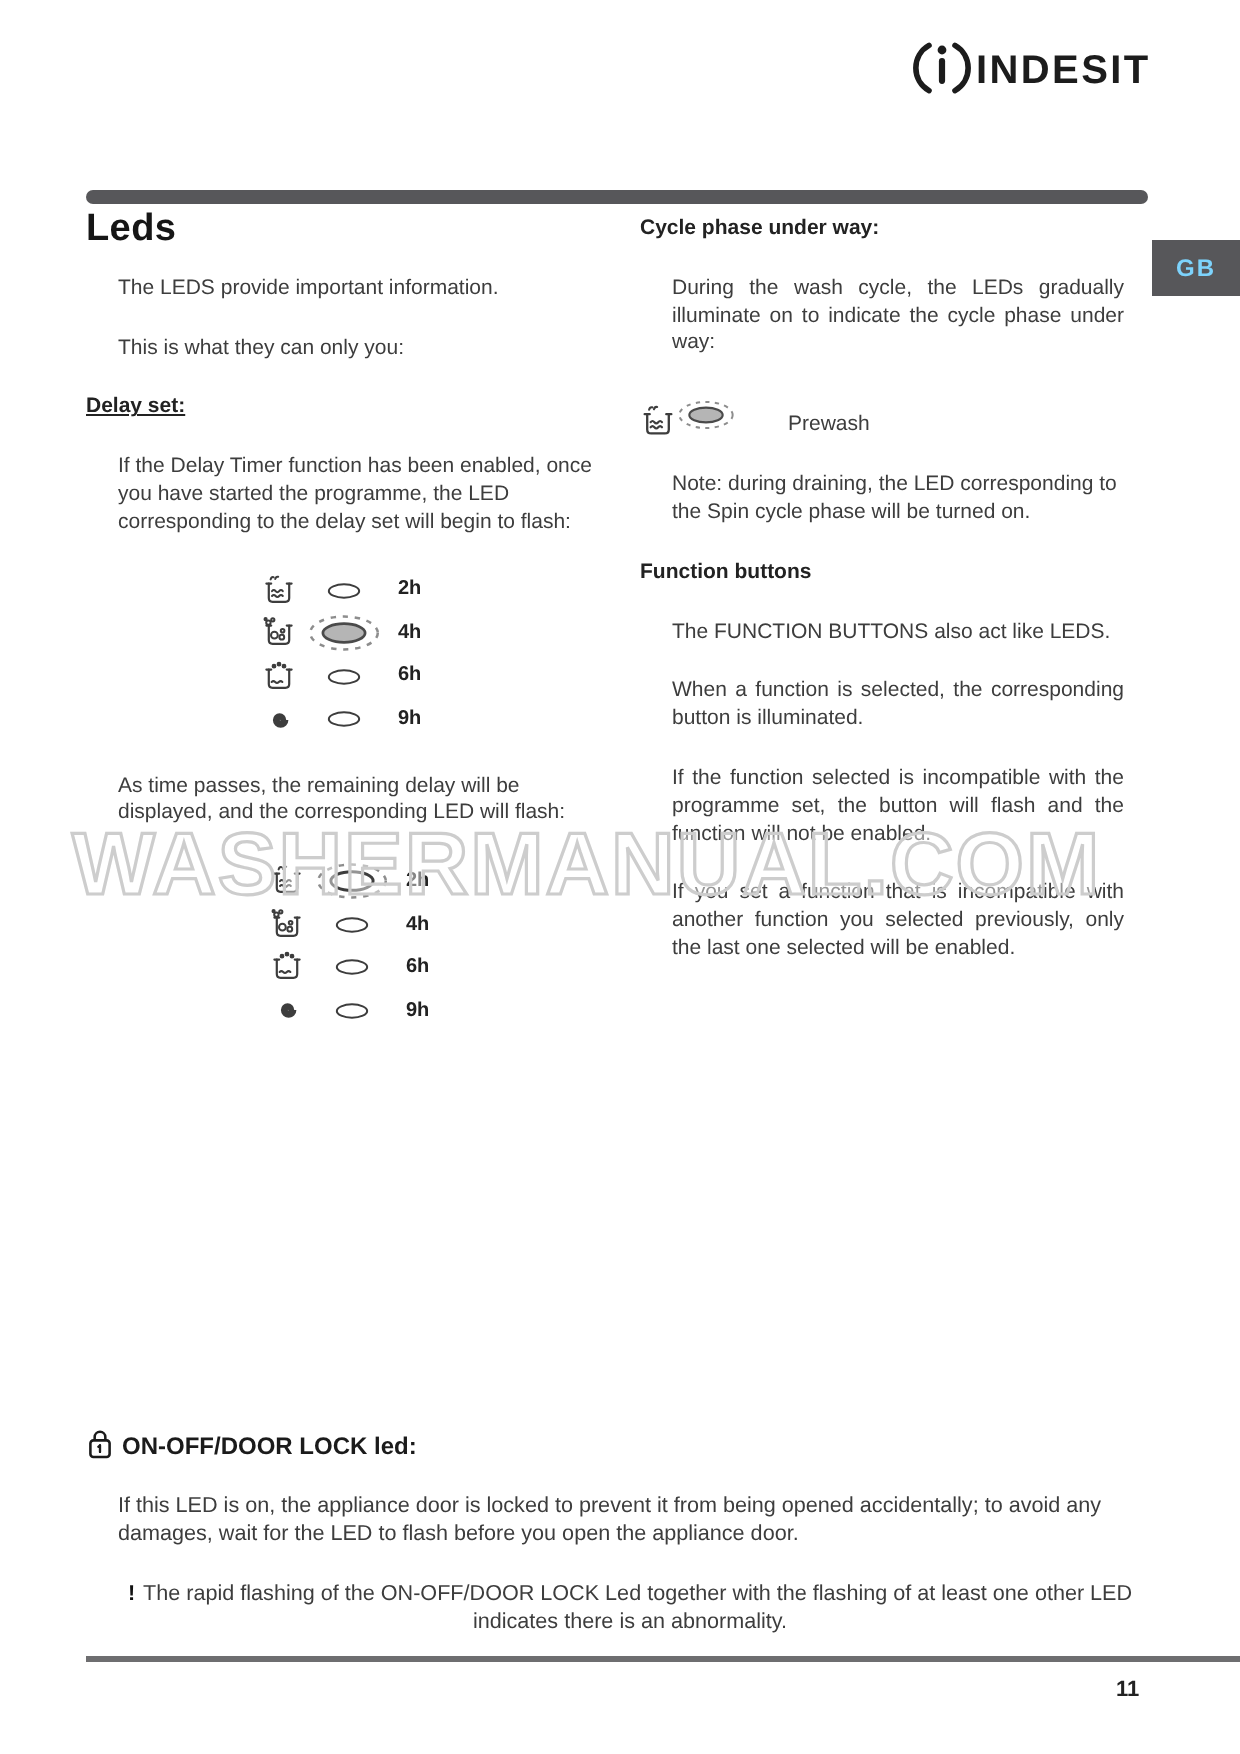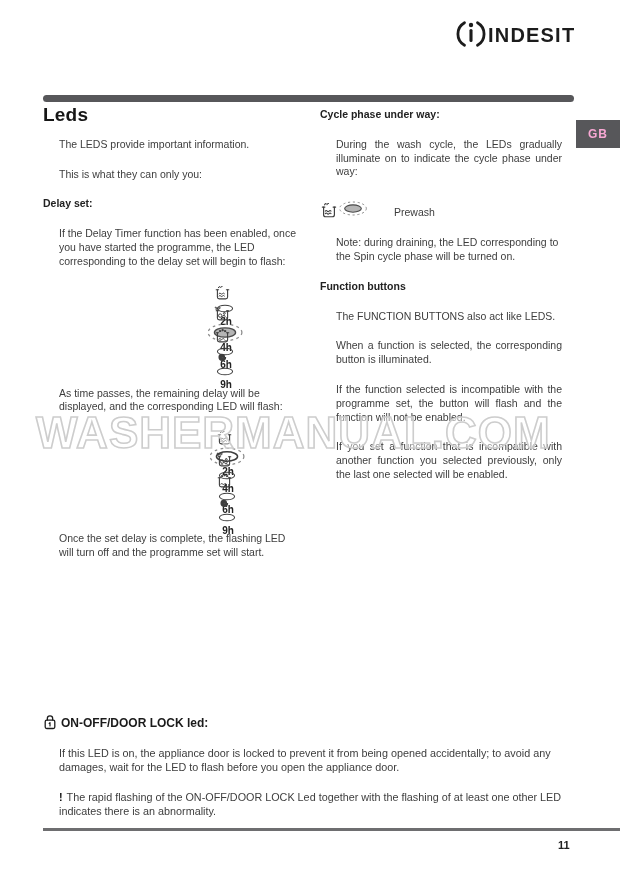--- a/index.html
+++ b/index.html
@@ -3,35 +3,35 @@
 <meta charset="utf-8">
 <style>
   html,body{margin:0;padding:0;background:#fff;}
   body{width:620px;height:877px;position:relative;overflow:hidden;
        font-family:"Liberation Sans",sans-serif;color:#3d3d3d;}
   .abs{position:absolute;}
 
   
   .logo{left:456px;top:18px;}
   .top-bar{left:43px;top:95px;width:531px;height:7px;border-radius:4px;background:#57575a;}
-  .gb-badge{left:576px;top:120px;width:44px;height:28px;background:#57575a;color:#f9a8d4;
+  .gb-badge{left:576px;top:120px;width:44px;height:28px;background:#57575a;color:#7dd3fc;
             font-weight:bold;font-size:12px;letter-spacing:1px;text-align:center;line-height:28px;}
 
   
   .col{font-size:10.5px;line-height:13.8px;}
   .col-left{left:43px;top:108px;width:270px;}
   .col-right{left:320px;top:108px;width:258px;}
   h1.leds{font-size:19px;margin:0 0 16px 0;color:#161616;letter-spacing:.2px;}
   .subhead{font-weight:bold;color:#222;margin:11px 0 1px 0;}
   p{margin:16px;}
-  .gap-top{margin-top:12px;}
+  .gap-top{margin-top:12px;text-decoration:underline;}
   .just{text-align:justify;}
 
   
-  .lrow{display:flex;align-items:center;height:21.5px;flex-direction:column;}
+  .lrow{display:flex;align-items:center;height:21.5px;}
   .list-delay{margin:9px 0 8px 88px;}
   .list-count{margin:12px 0 7px 92px;}
   .lrow .ic{width:17px;height:17px;flex:0 0 17px;}
   .lrow .ic.spin{width:14px;height:14px;flex:0 0 14px;margin:1px 1.5px;}
   .lrow .ledbox{width:38px;height:18px;margin-left:5px;display:flex;align-items:center;justify-content:center;}
   .lrow .lh{font-weight:bold;font-size:10px;color:#222;margin-left:8px;}
 
   .crow{display:flex;align-items:flex-end;height:25px;}
   .list-cycle{margin:7px 0 9px 0;}
   .crow .ledbox{width:34px;}
@@ -40,21 +40,21 @@
   
   .watermark{left:36px;top:408px;width:552px;font-size:44px;font-weight:bold;white-space:nowrap;
              letter-spacing:1px;color:rgba(255,255,255,0.45);
              -webkit-text-stroke:1.6px #cdcdcd;z-index:6;pointer-events:none;
              font-family:"Liberation Sans",sans-serif;}
 
   
   .bottom-block{left:43px;top:714px;width:544px;font-size:10.8px;line-height:14px;}
   .lock-head{display:flex;align-items:flex-end;font-weight:bold;font-size:12px;color:#1b1b1b;margin-bottom:4px;}
   .lock-head svg{margin-right:4px;}
-  .warn{margin-top:14px;}
+  .warn{margin-top:14px;text-align:center;}
   .warn .mark{font-weight:bold;color:#111;margin-right:4px;}
 
   .bottom-bar{left:43px;top:828px;width:577px;height:3px;background:#6e6e70;}
   .page-num{left:558px;top:839px;font-weight:bold;font-size:11px;color:#222;}
 </style>
 </head>
 <body>
 
 <svg width="0" height="0" style="position:absolute" aria-hidden="true">
   <defs>
@@ -223,21 +223,20 @@
         </svg>
       <span class="ledbox">
           <svg width="26" height="13" viewBox="0 0 36 18">
             <use href="#sym-led-off"></use>
           </svg>
         </span>
       <span class="lh">9h</span>
     </div>
   </div>
 
-  <p>Once the set delay is complete, the flashing LED will turn off and the programme set will start.</p>
 </div>
 
 <div class="abs col col-right">
   <p class="subhead" style="margin-top:0">Cycle phase under way:</p>
   <p class="just">During the wash cycle, the LEDs gradually illuminate  on to indicate the cycle phase under way:</p>
 
   <div class="list-cycle">
     <div class="crow">
       <svg class="ic" width="18" height="18">
           <use href="#sym-prewash"></use>

